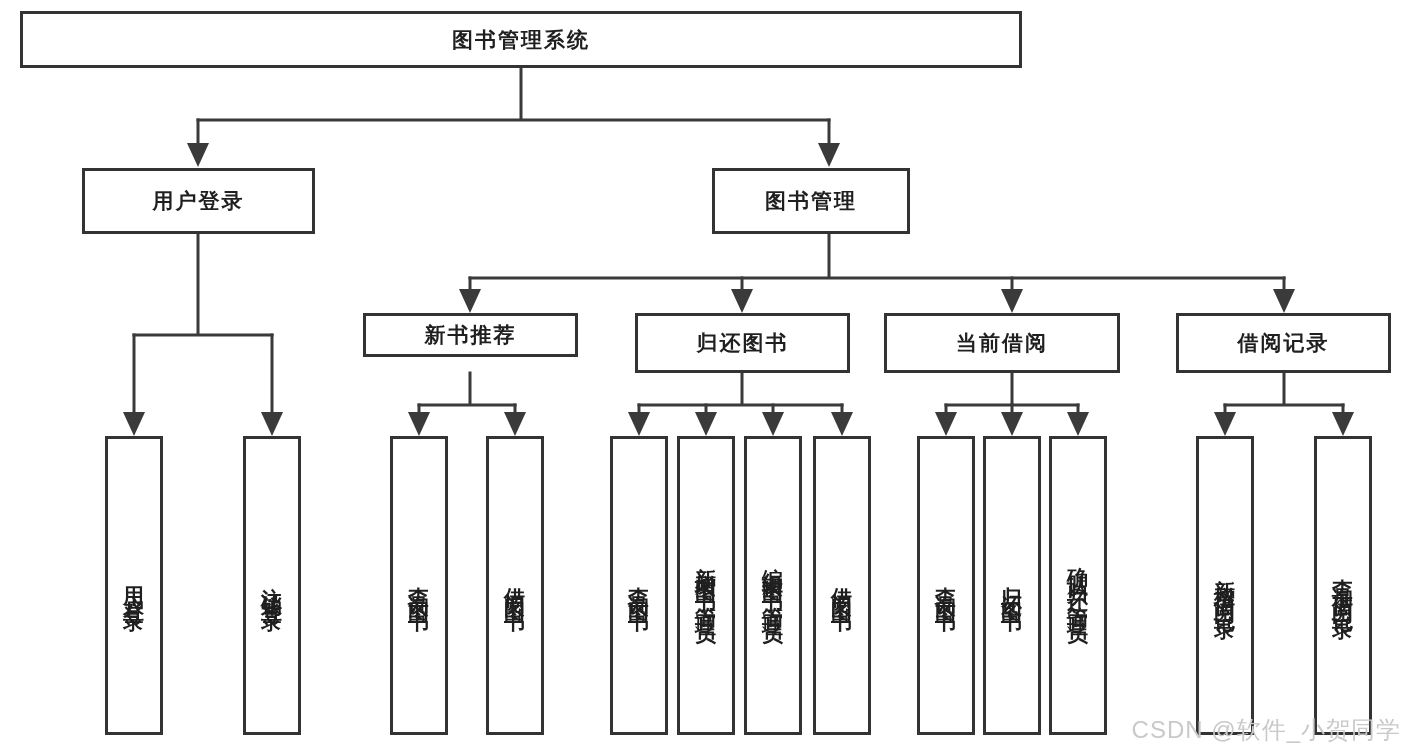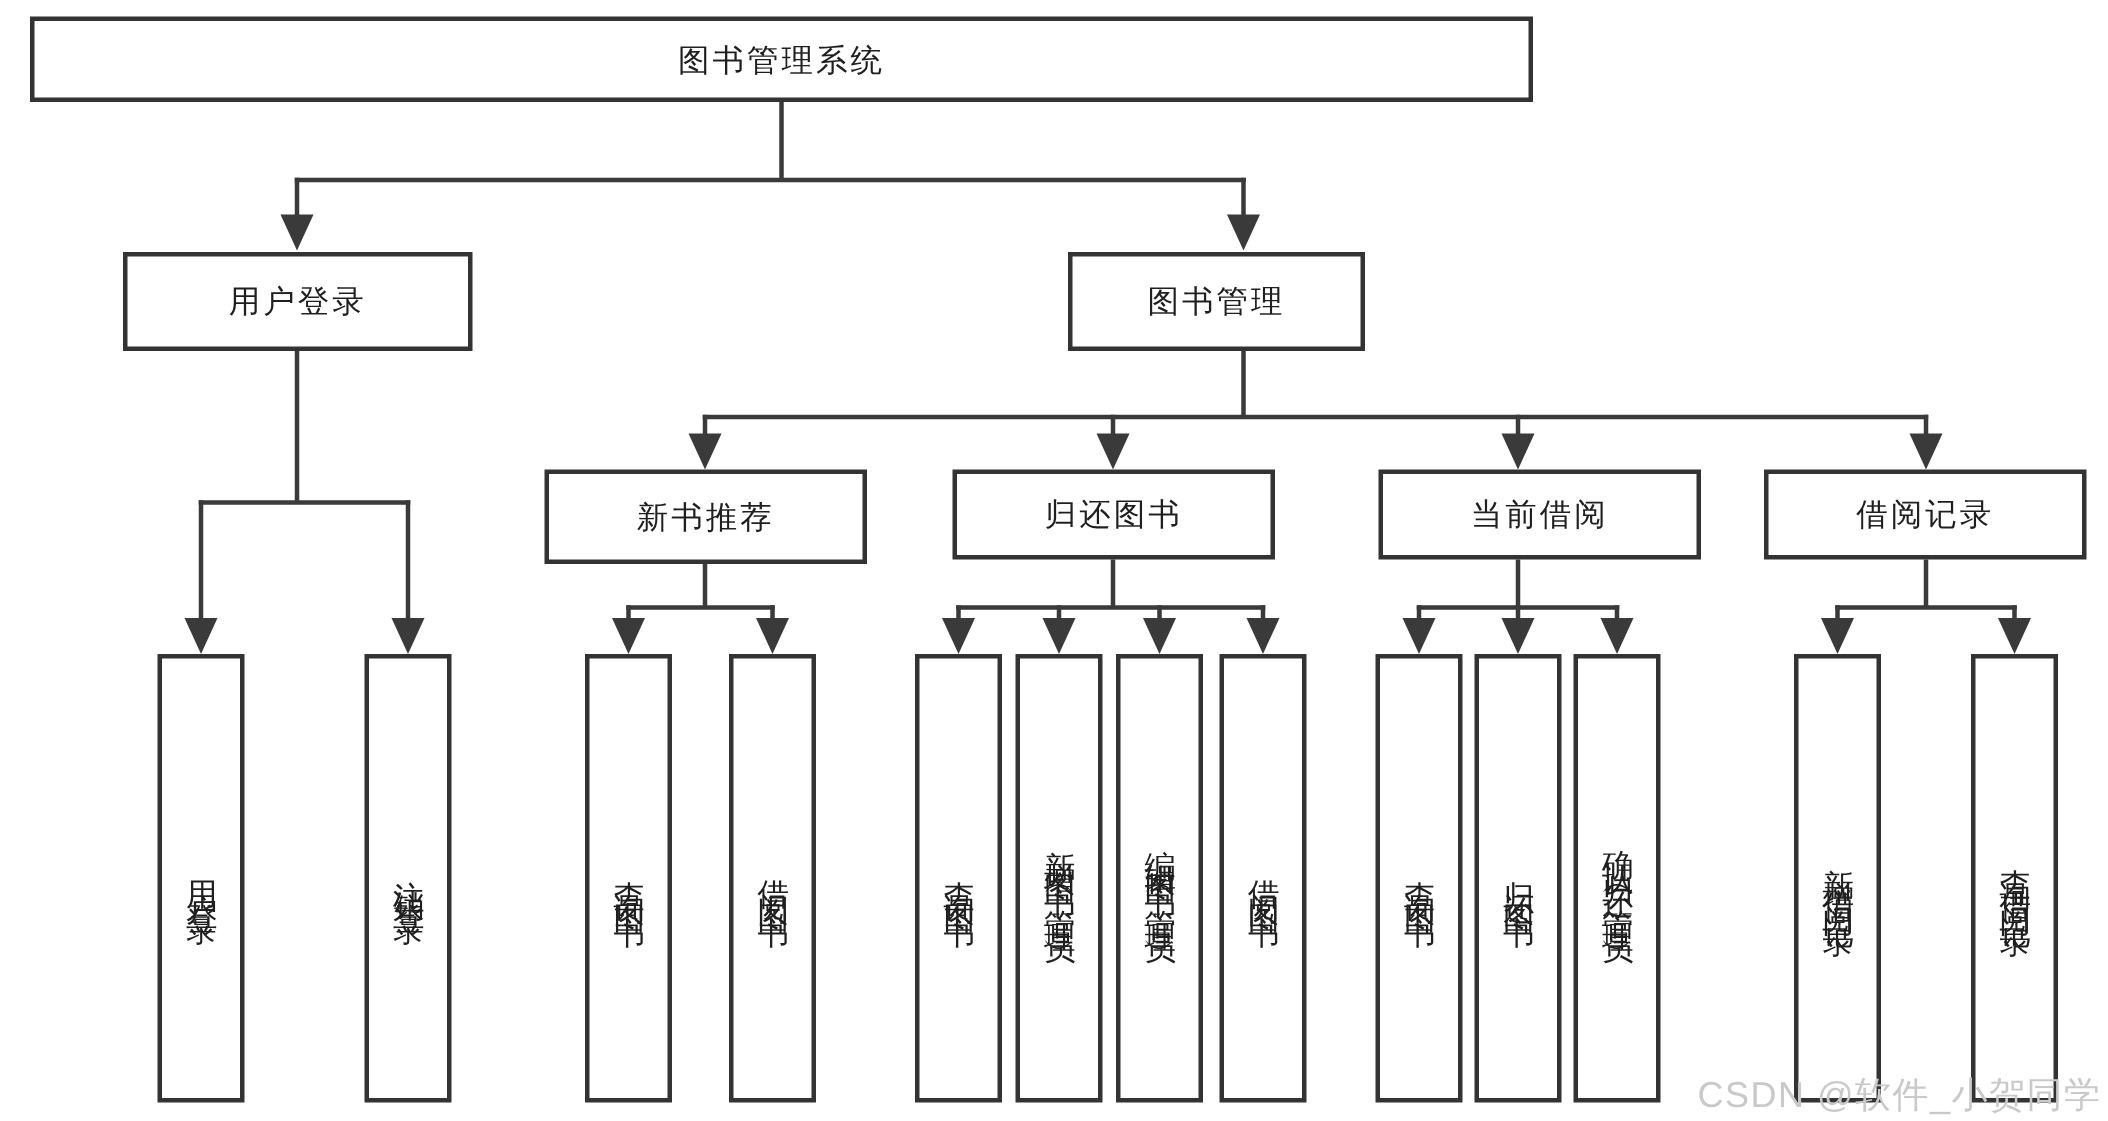--- a/index.html
+++ b/index.html
@@ -9,21 +9,21 @@
     color:var(--text,#1f1f1f);
   }
   .canvas{position:absolute;left:0;top:0;width:1405px;height:747px;overflow:hidden;background:#ffffff;}
   svg.wires{position:absolute;left:0;top:0;z-index:1;}
   .ln{stroke:var(--line,#3a3a3a);stroke-width:3;fill:none;stroke-linecap:square;}
   .arw{fill:var(--line,#3a3a3a);}
   .node{
     position:absolute;box-sizing:border-box;z-index:2;
     background:var(--box-fill,#ffffff);
     border:3px solid var(--box-border,#333333);
-    display:flex;align-items:center;justify-content:center;
+    display:flex;align-items:center;justify-content:center;font-weight:bold;
   }
   .node .lbl{font-size:21px;letter-spacing:2px;white-space:nowrap;}
   .node.v{width:58px;height:299px;}
   .node.v .lbl{
     writing-mode:vertical-rl;
     letter-spacing:8px;
     line-height:1;
     white-space:normal;
   }
   .watermark{
@@ -82,27 +82,27 @@
     <span class="lbl">图书管理系统</span>
   </div>
 
   <div class="node" style="left:82px;top:168px;width:233px;height:66px">
     <span class="lbl">用户登录</span>
   </div>
   <div class="node" style="left:712px;top:168px;width:198px;height:66px">
     <span class="lbl">图书管理</span>
   </div>
 
-  <div class="node" style="left:363px;top:313px;width:215px;height:63px">
+  <div class="node" style="left:363px;top:313px;width:215px;height:44px">
     <span class="lbl">新书推荐</span>
   </div>
   <div class="node" style="left:635px;top:313px;width:215px;height:60px">
     <span class="lbl">归还图书</span>
   </div>
-  <div class="node" style="left:919px;top:313px;width:215px;height:60px">
+  <div class="node" style="left:884px;top:313px;width:236px;height:60px">
     <span class="lbl">当前借阅</span>
   </div>
   <div class="node" style="left:1176px;top:313px;width:215px;height:60px">
     <span class="lbl">借阅记录</span>
   </div>
 
   <div class="node v" style="left:105px;top:436px">
     <span class="lbl">用户登录</span>
   </div>
   <div class="node v" style="left:243px;top:436px">

